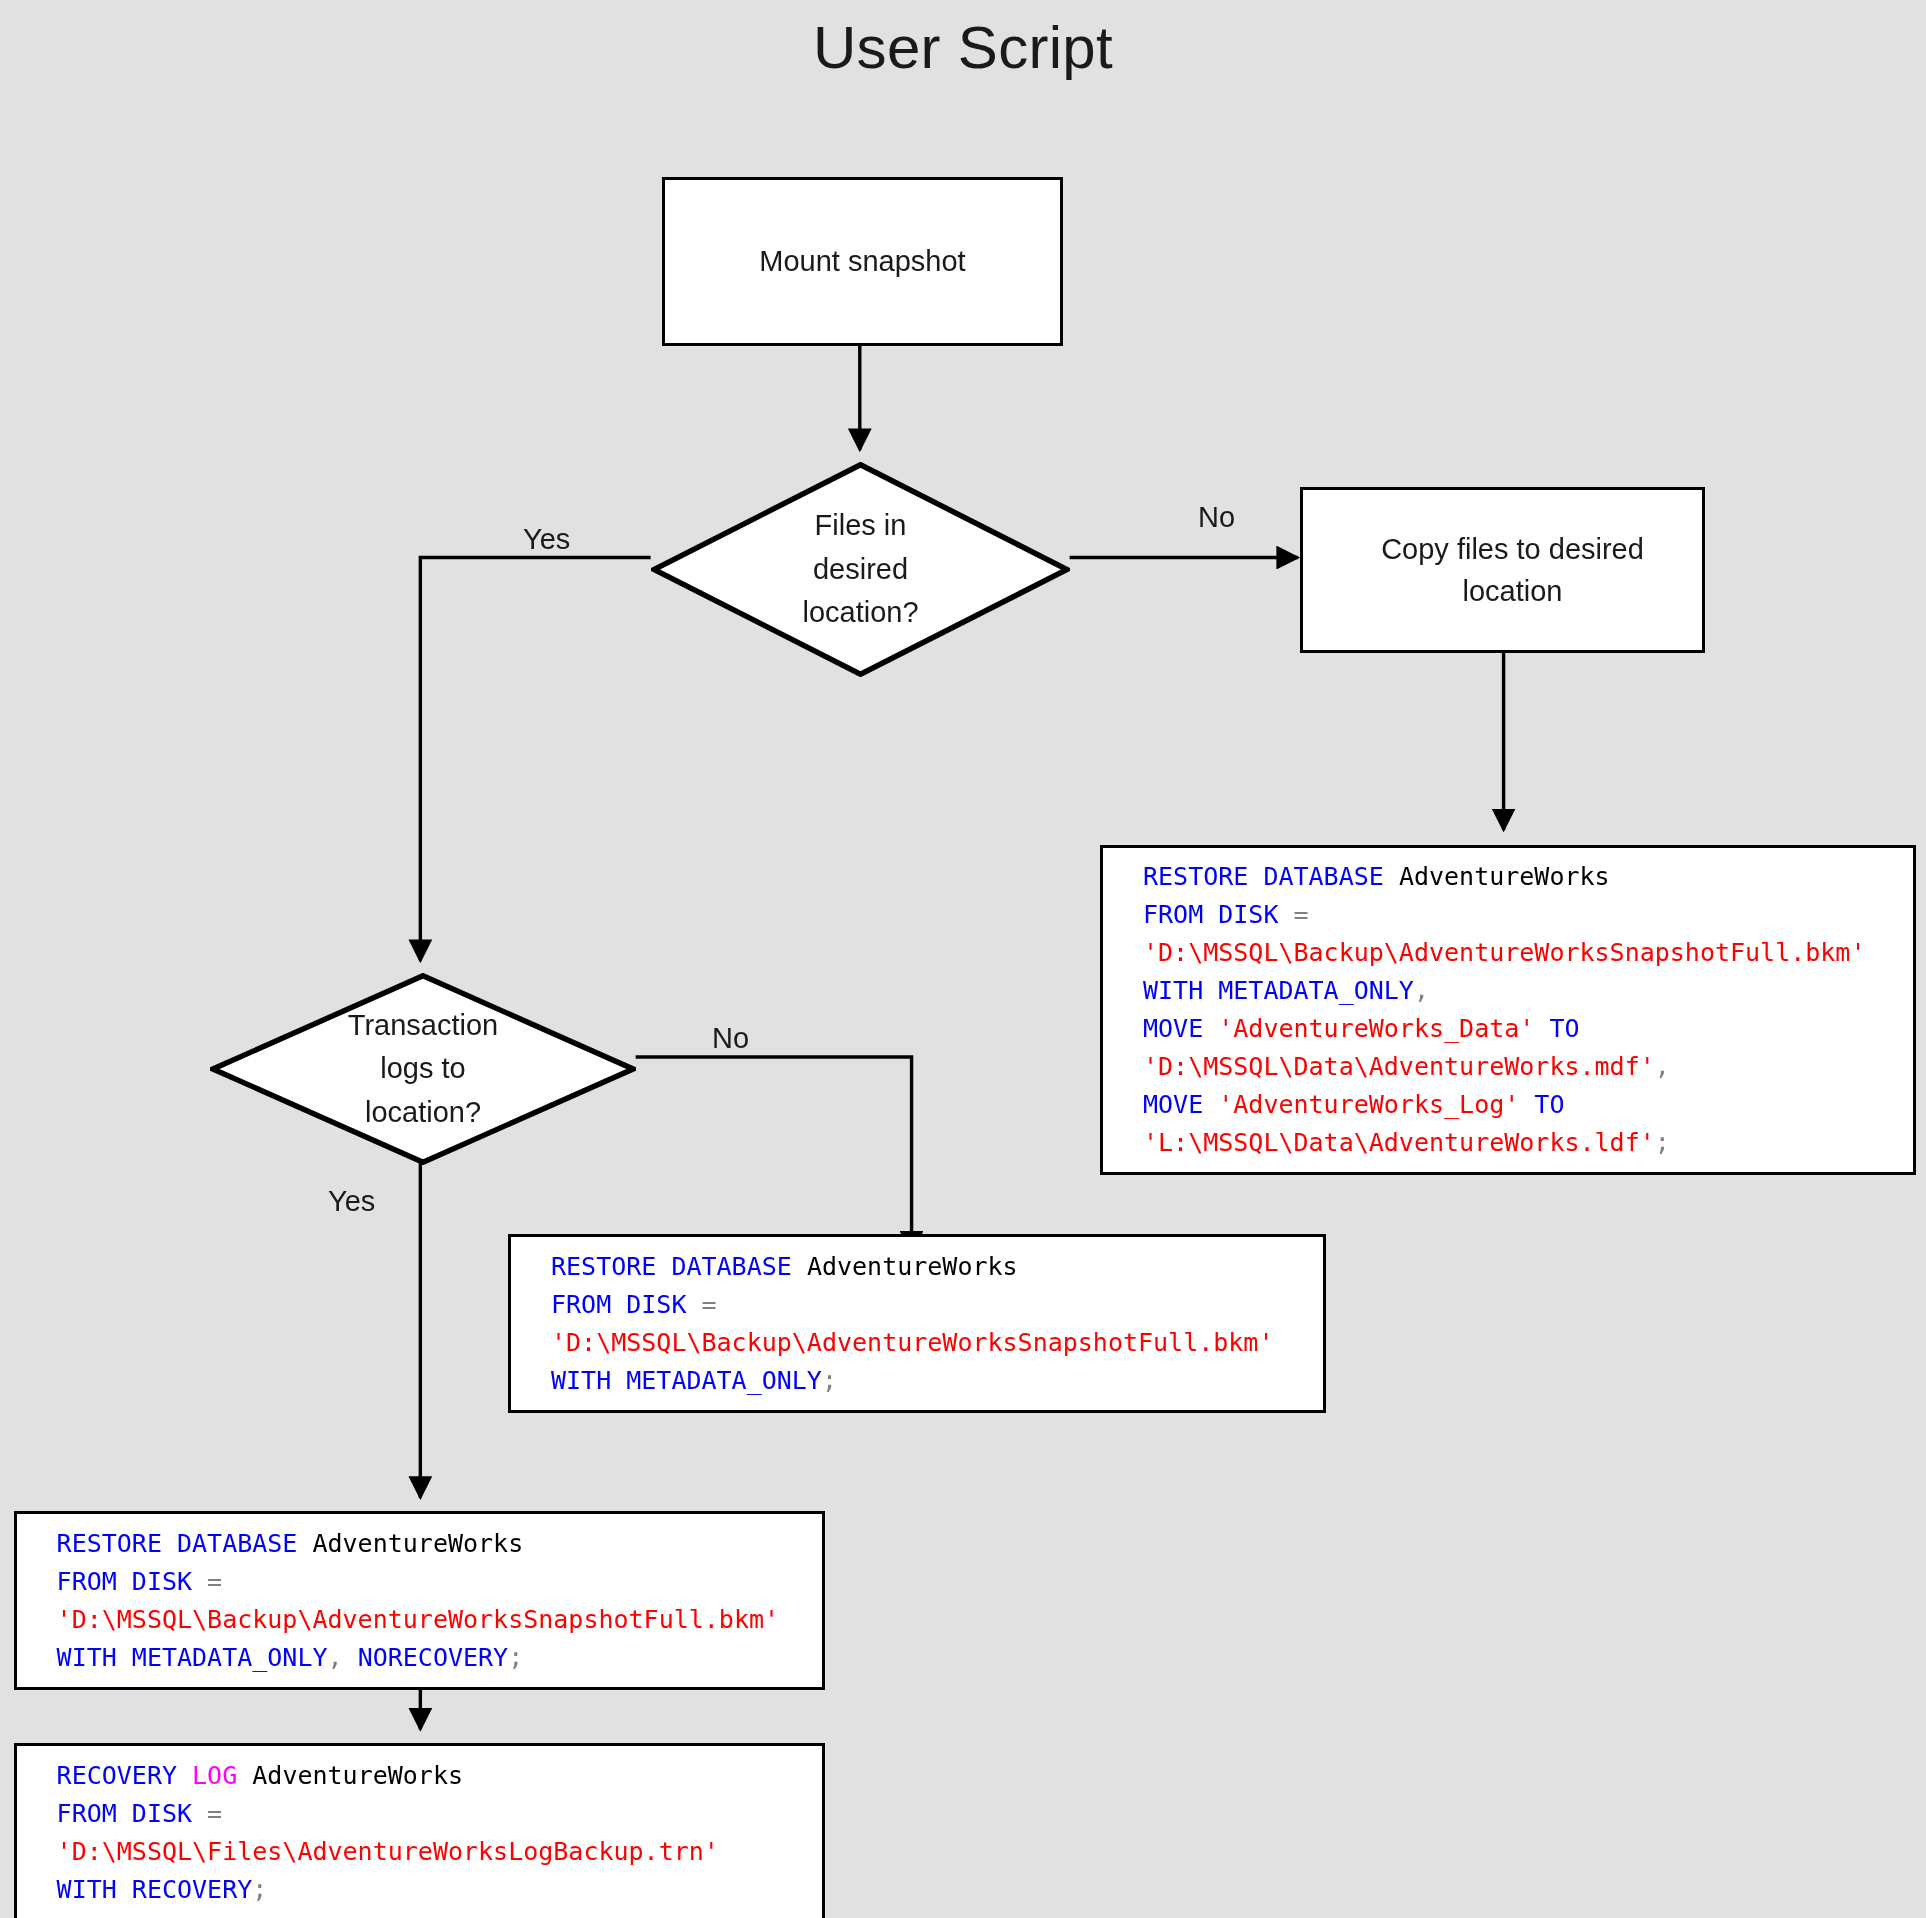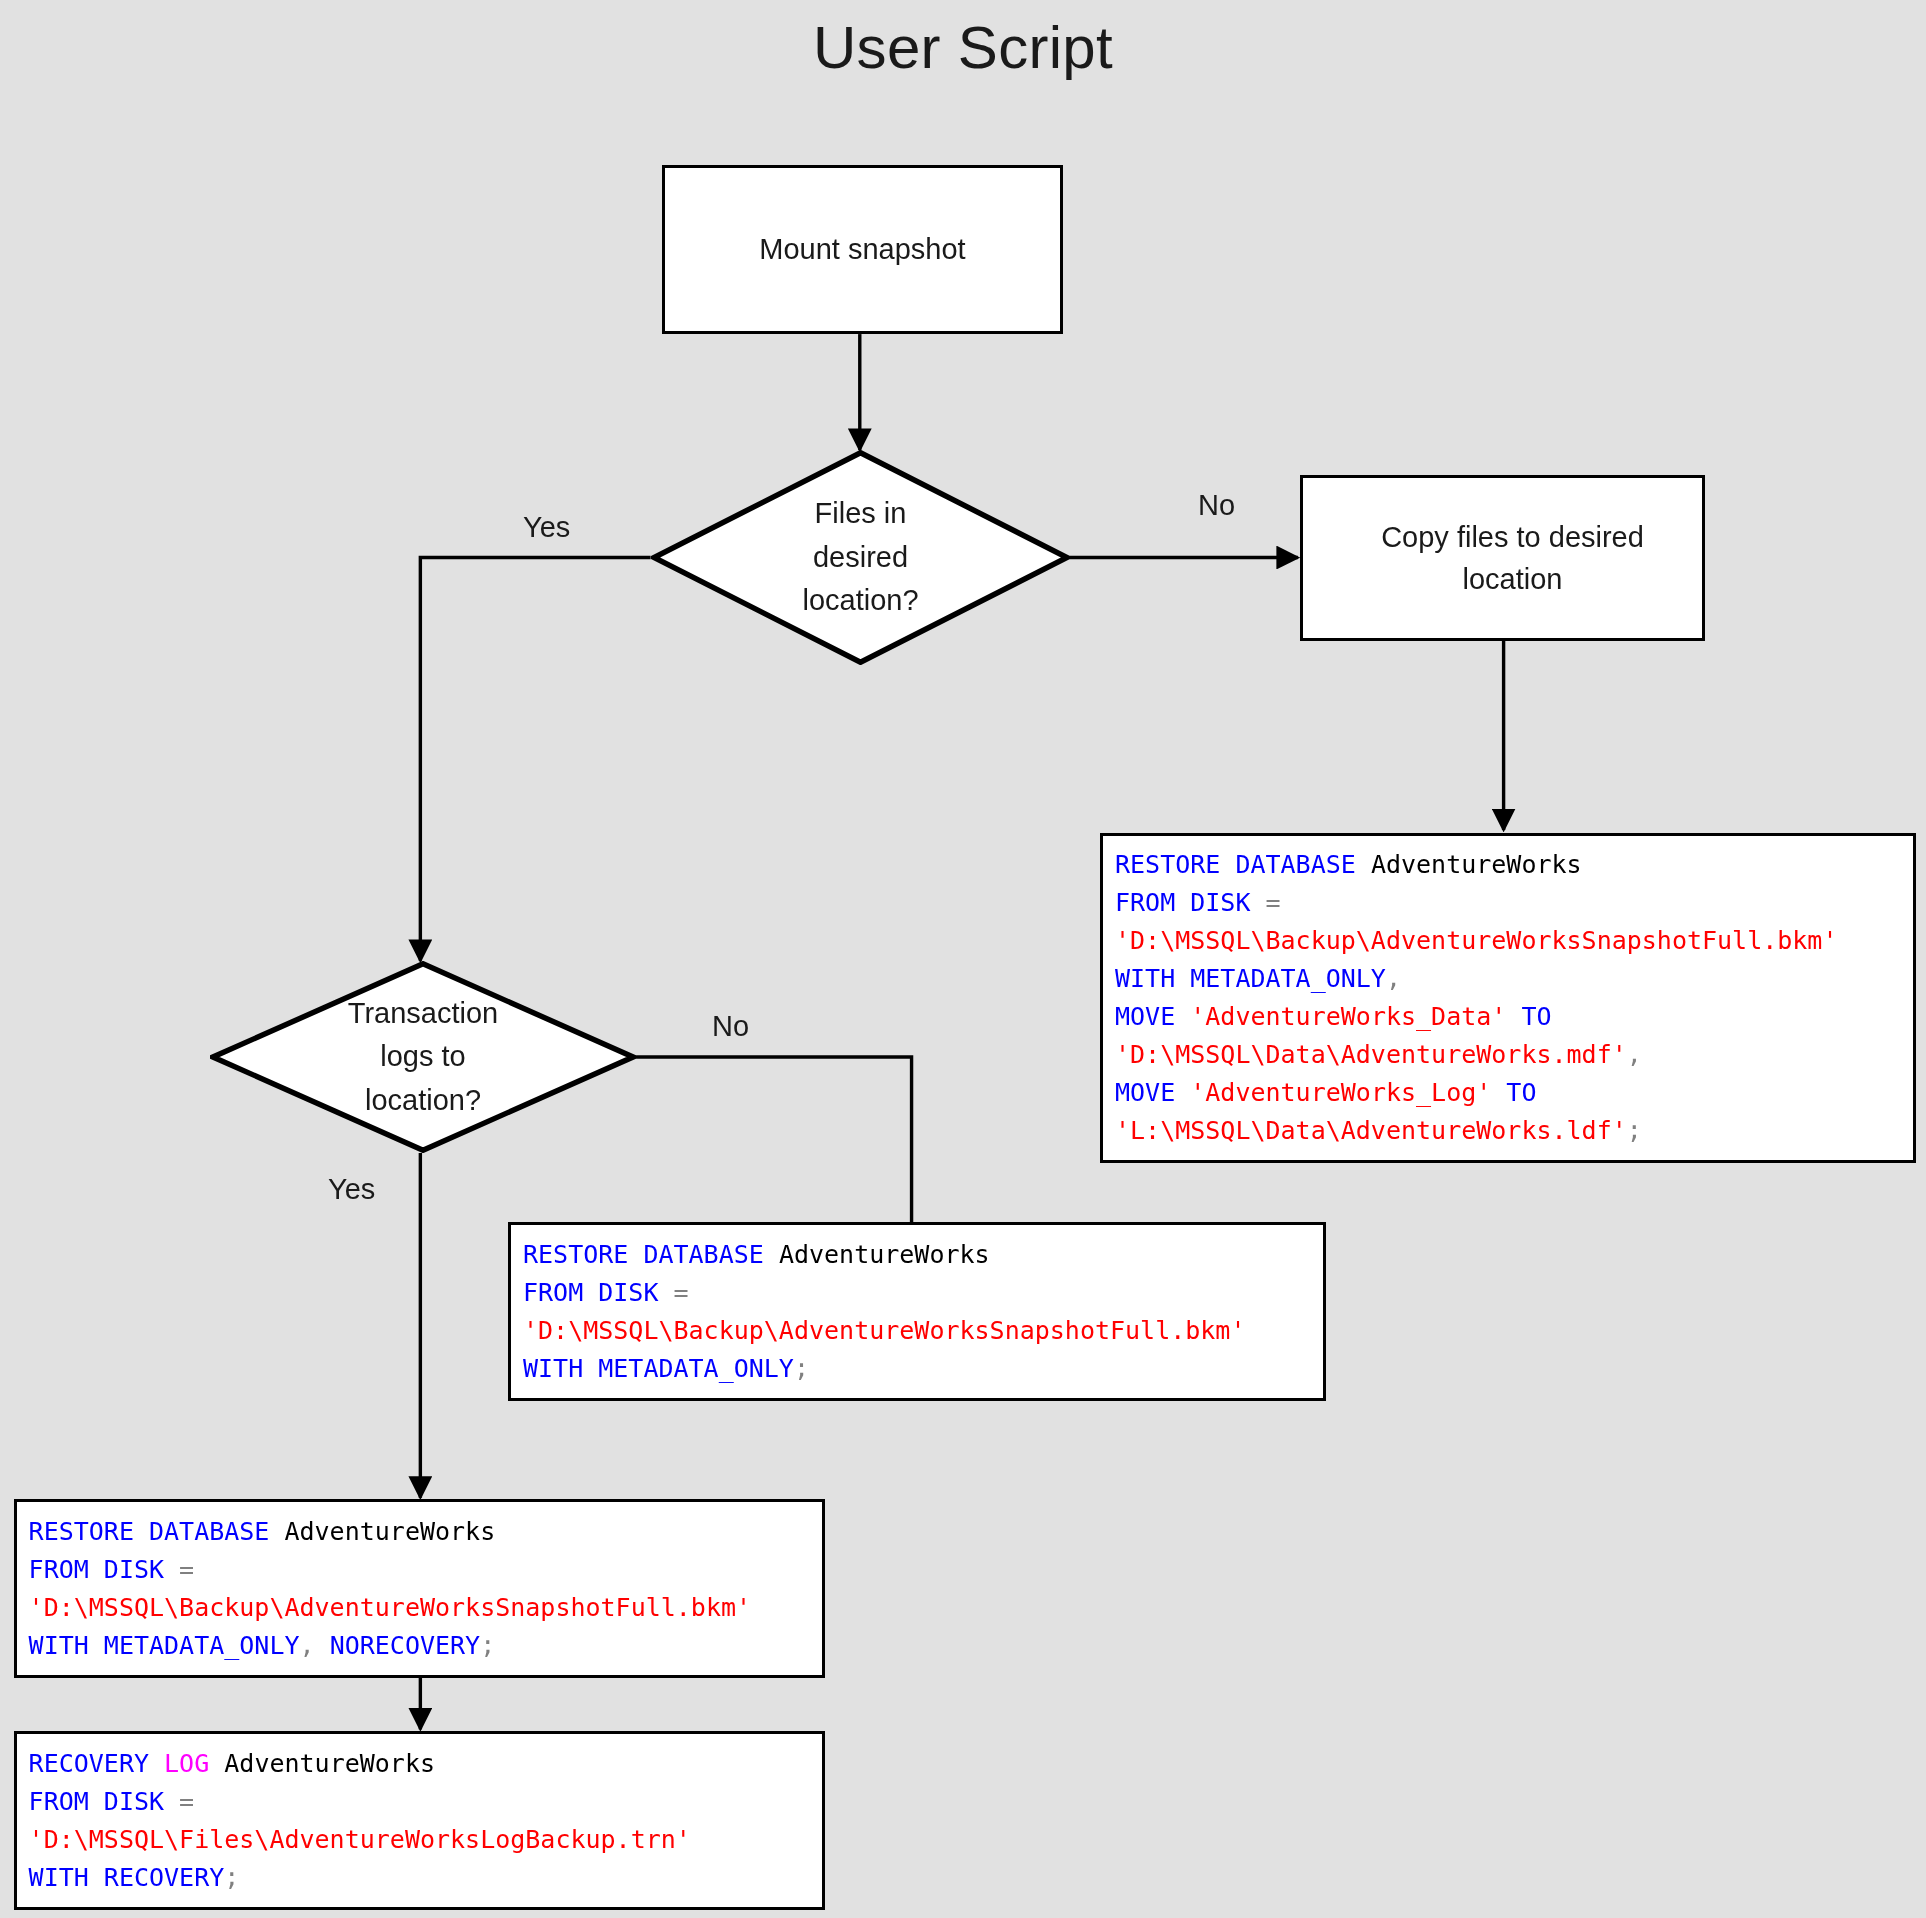--- a/index.html
+++ b/index.html
@@ -28,21 +28,21 @@
   #edges {
     position: absolute;
     left: 0; top: 0;
     width: 1926px;
     height: 1919px;
     z-index: 1;
   }
 
   #nodes {
     position: absolute;
-    left: 0; top: 0;
+    left: 0; top: 12px;
     width: 1926px;
     height: 1575px;
     z-index: 2;
   }
 
   .page-title {
     position: absolute;
     left: 0;
     top: 15px;
     width: 1926px;
@@ -102,21 +102,21 @@
     border: 3.4px solid #000000;
     box-sizing: border-box;
     display: flex;
     align-items: center;
   }
   .code-body {
     font-family: "DejaVu Sans Mono", monospace;
     font-size: 25px;
     line-height: 1.52;
     white-space: pre;
-    padding-left: 12px;
+    padding-left: 40px;
   }
   .kw  { color: #0000ff; }
   .kw2 { color: #ff00ff; }
   .str { color: #ff0000; }
   .id  { color: #000000; }
   .op  { color: #808080; }
 
   
   .edge-label {
     position: absolute;

